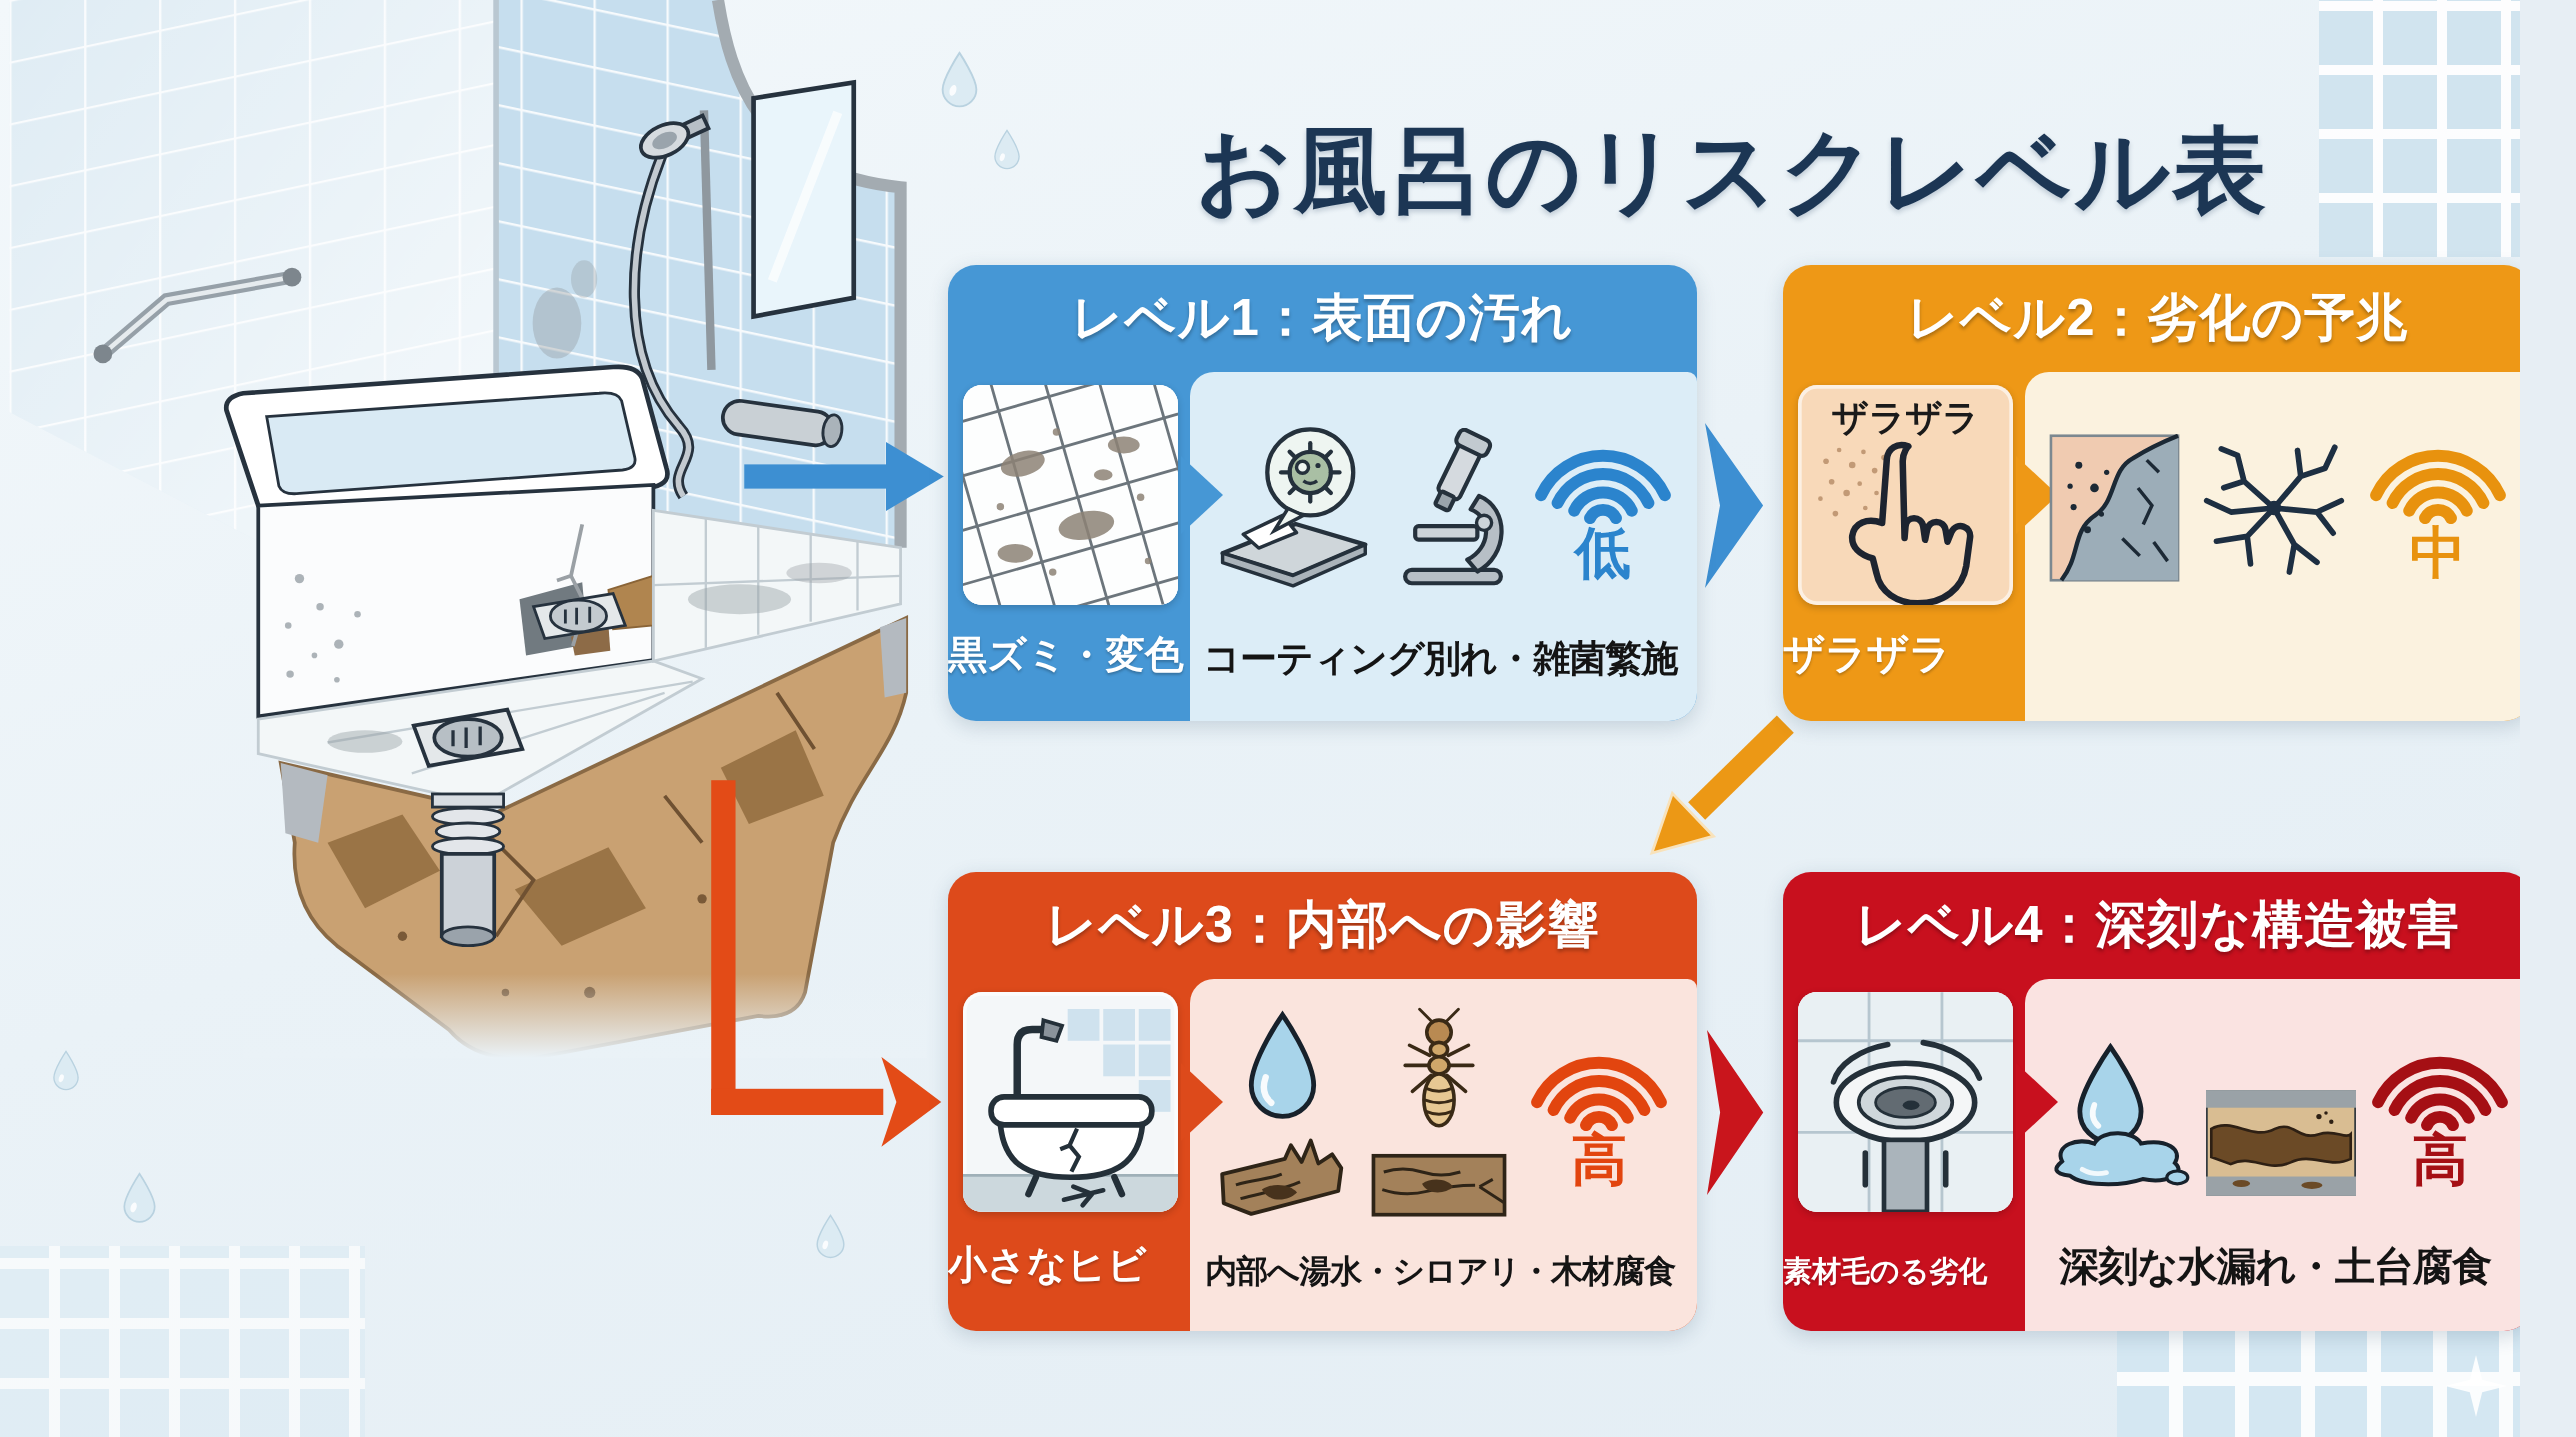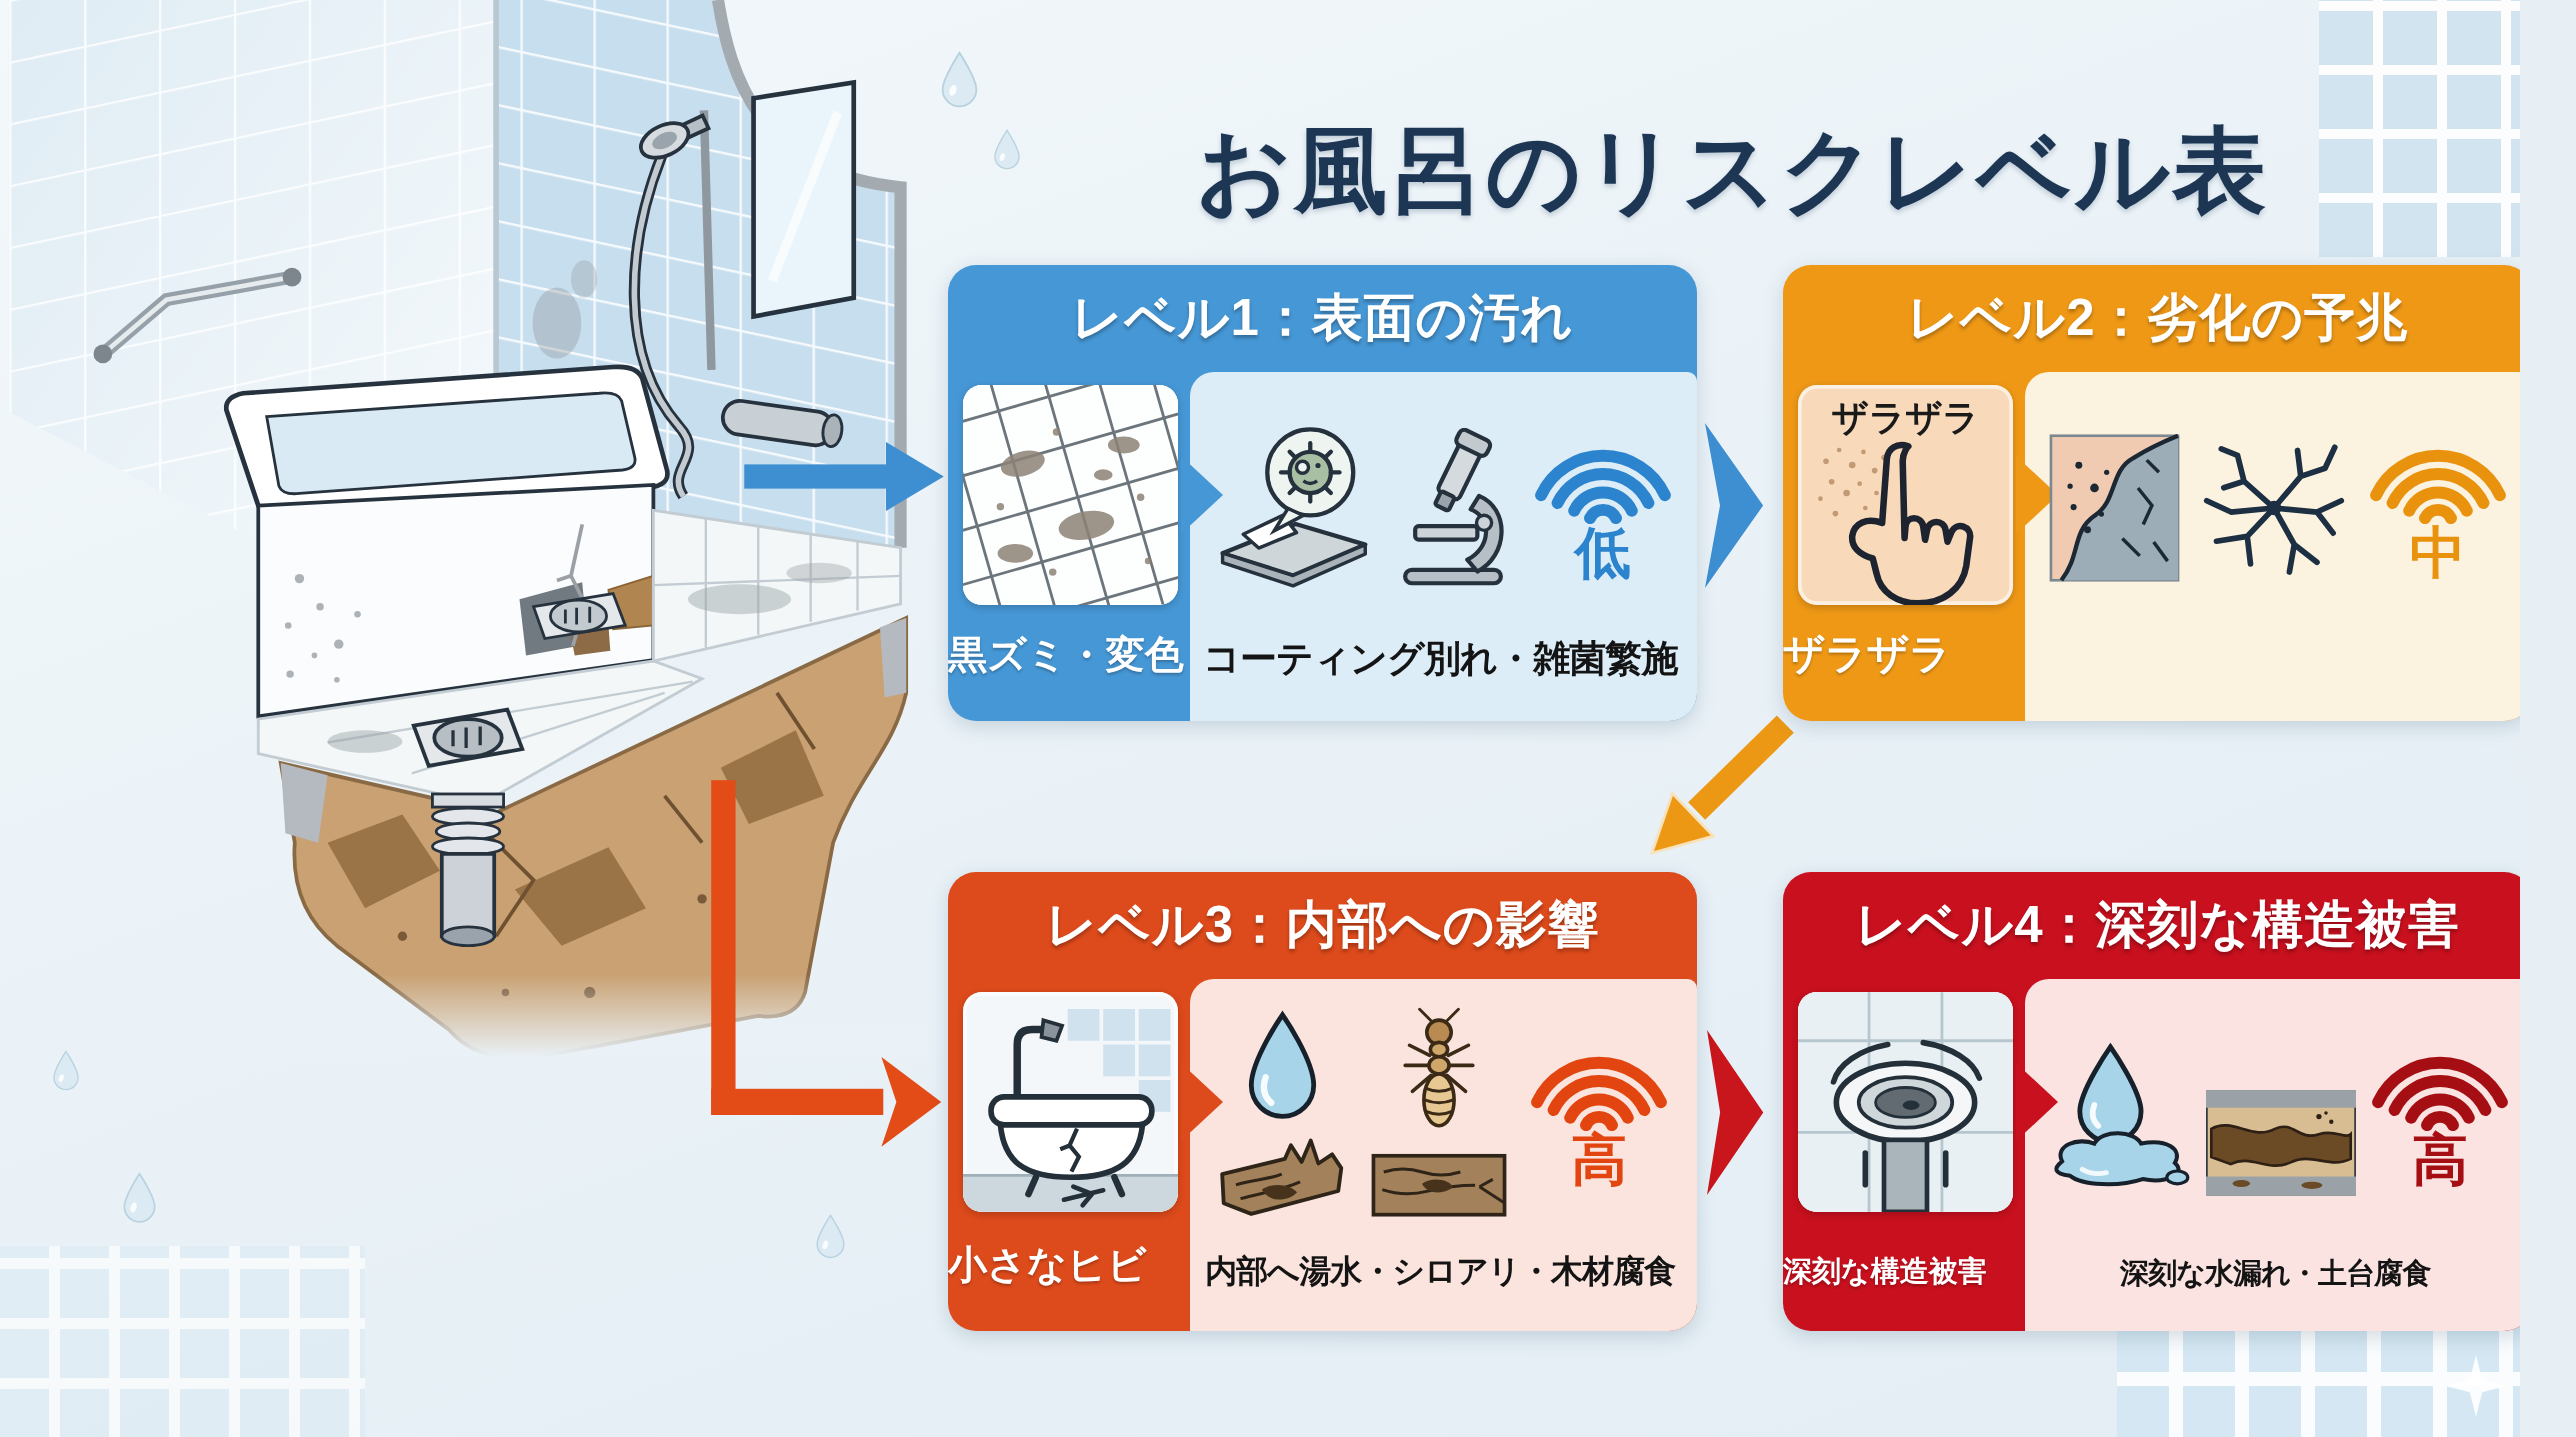--- a/index.html
+++ b/index.html
@@ -44,21 +44,21 @@
   .content{position:absolute;left:249px;top:114px;right:7.5px;height:258px;
     display:flex;align-items:center;justify-content:space-evenly;}
   .stack{display:flex;flex-direction:column;align-items:center;gap:5.6px;}
   .signal{display:flex;flex-direction:column;align-items:center;color:var(--sig);}
   .risk{font-size:56px;font-weight:900;margin-top:-3.7px;line-height:1;}
   .left-label{position:absolute;left:0;width:242px;bottom:39px;color:#fff;
     font-weight:bold;font-size:39px;text-shadow:0 1.9px 2.8px rgba(0,0,0,.25);white-space:nowrap;}
   .right-label{position:absolute;left:245px;right:9.4px;bottom:37px;text-align:center;color:#141414;
     font-weight:bold;letter-spacing:-0.9px;white-space:nowrap;}
   .p1 .right-label{font-size:37px;text-align:center;} .p2 .right-label{font-size:37px;}
-  .p3 .right-label{font-size:32px;} .p4 .right-label{font-size:29px;}
+  .p3 .right-label{font-size:32px;} .p4 .right-label{font-size:40px;}
   .p4 .left-label{font-size:29px;} .p2 .left-label{font-size:41px;}
   .card-caption{position:absolute;left:0;right:0;top:9.4px;text-align:center;
     font-size:36px;font-weight:900;color:#1a1a1a;}
   .arrow{position:absolute;}
 </style>
 </head>
 <body>
 
 <div class="canvas">
 
@@ -503,18 +503,18 @@
         <ellipse cx="40" cy="106" rx="10" ry="4" fill="#6b4a26"></ellipse>
           <ellipse cx="120" cy="108" rx="12" ry="4" fill="#6b4a26"></ellipse>
       </svg>
       <div class="signal">
         <svg viewBox="0 0 176 118" width="140" height="94">
             <use href="#sym-wifi"></use>
           </svg>
         <div class="risk">高</div>
       </div>
     </div>
-    <div class="left-label">深刻な構造被害</div>
+    <div class="left-label">素材毛のる劣化</div>
     <div class="right-label">深刻な水漏れ・土台腐食</div>
   </section>
 
 </div>
 
 
 </body></html>

